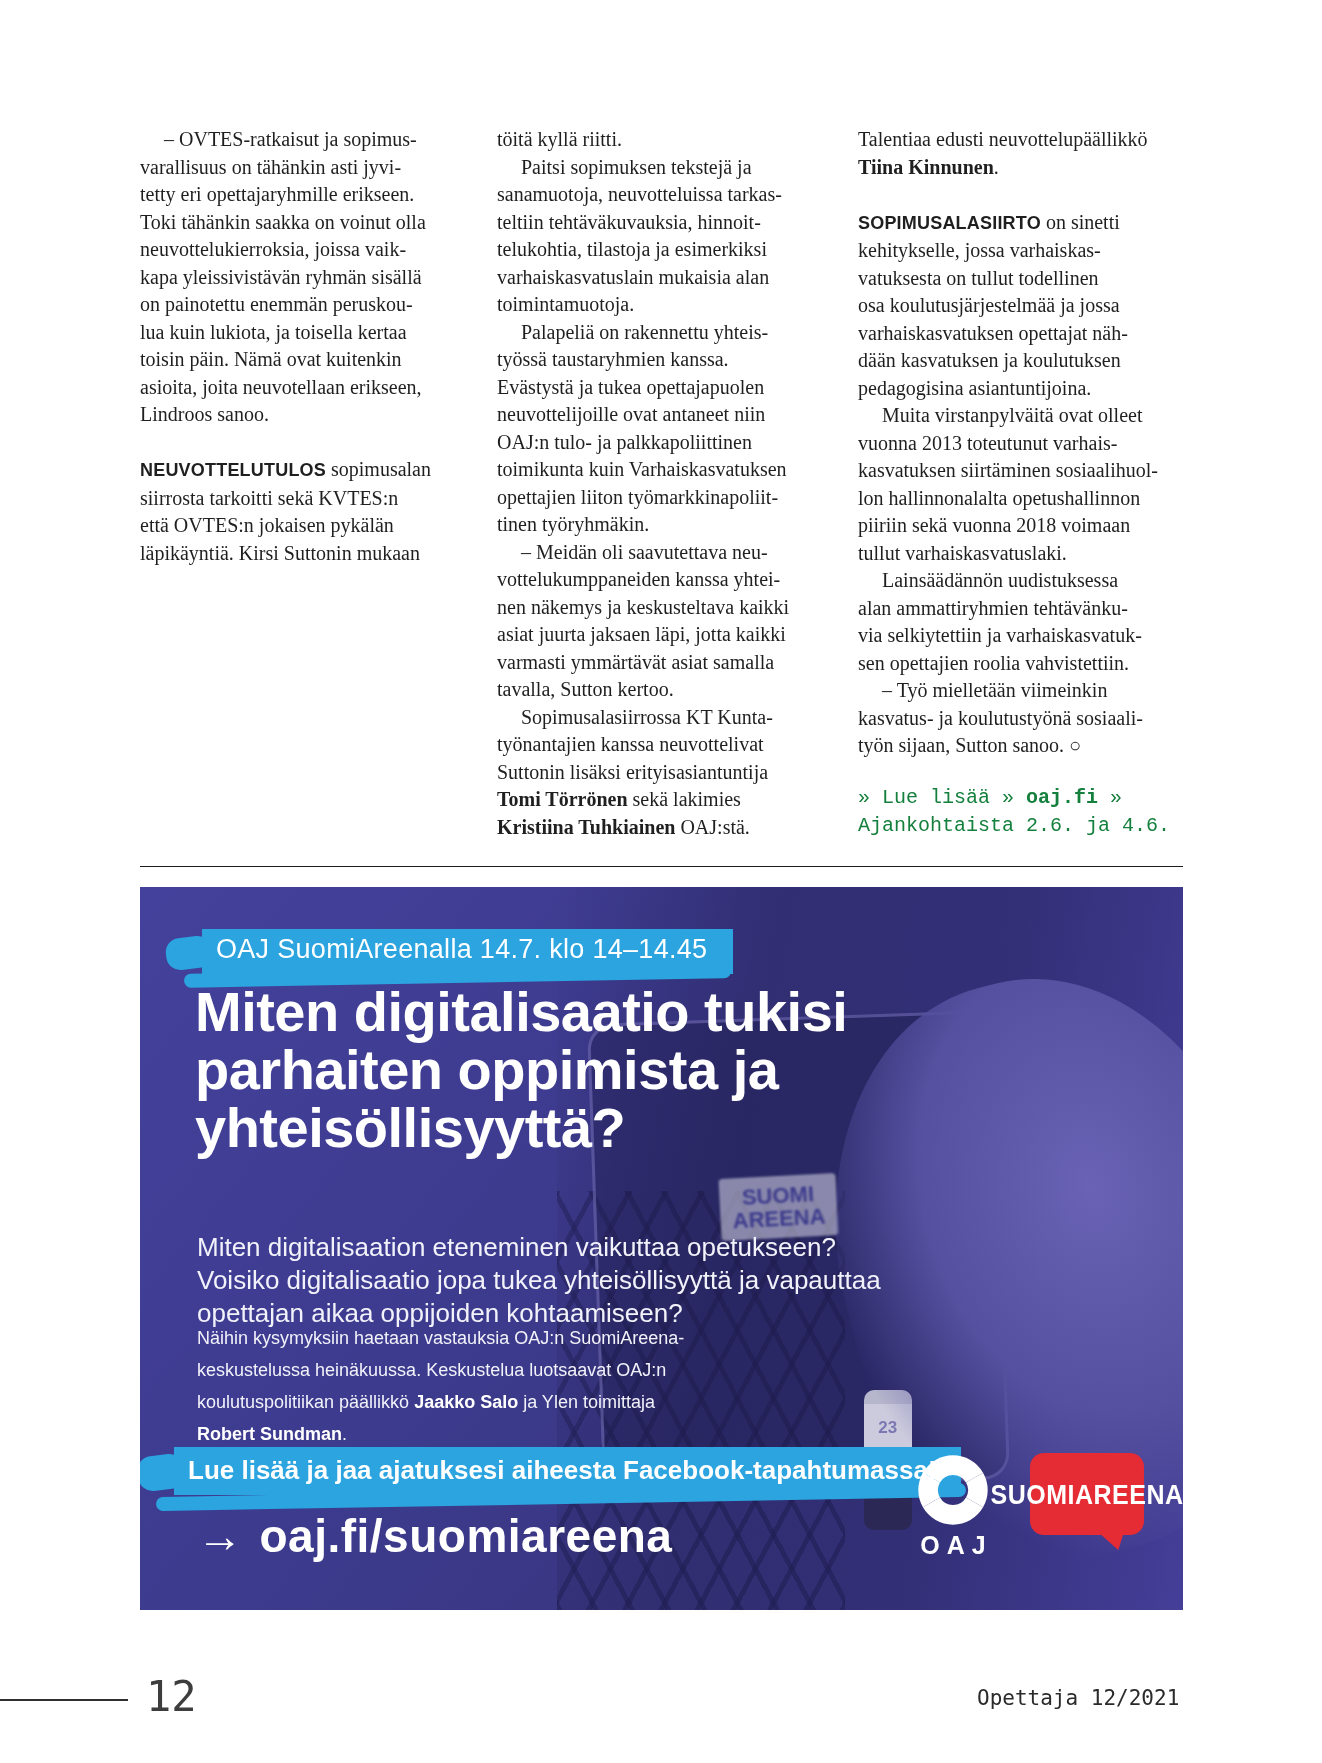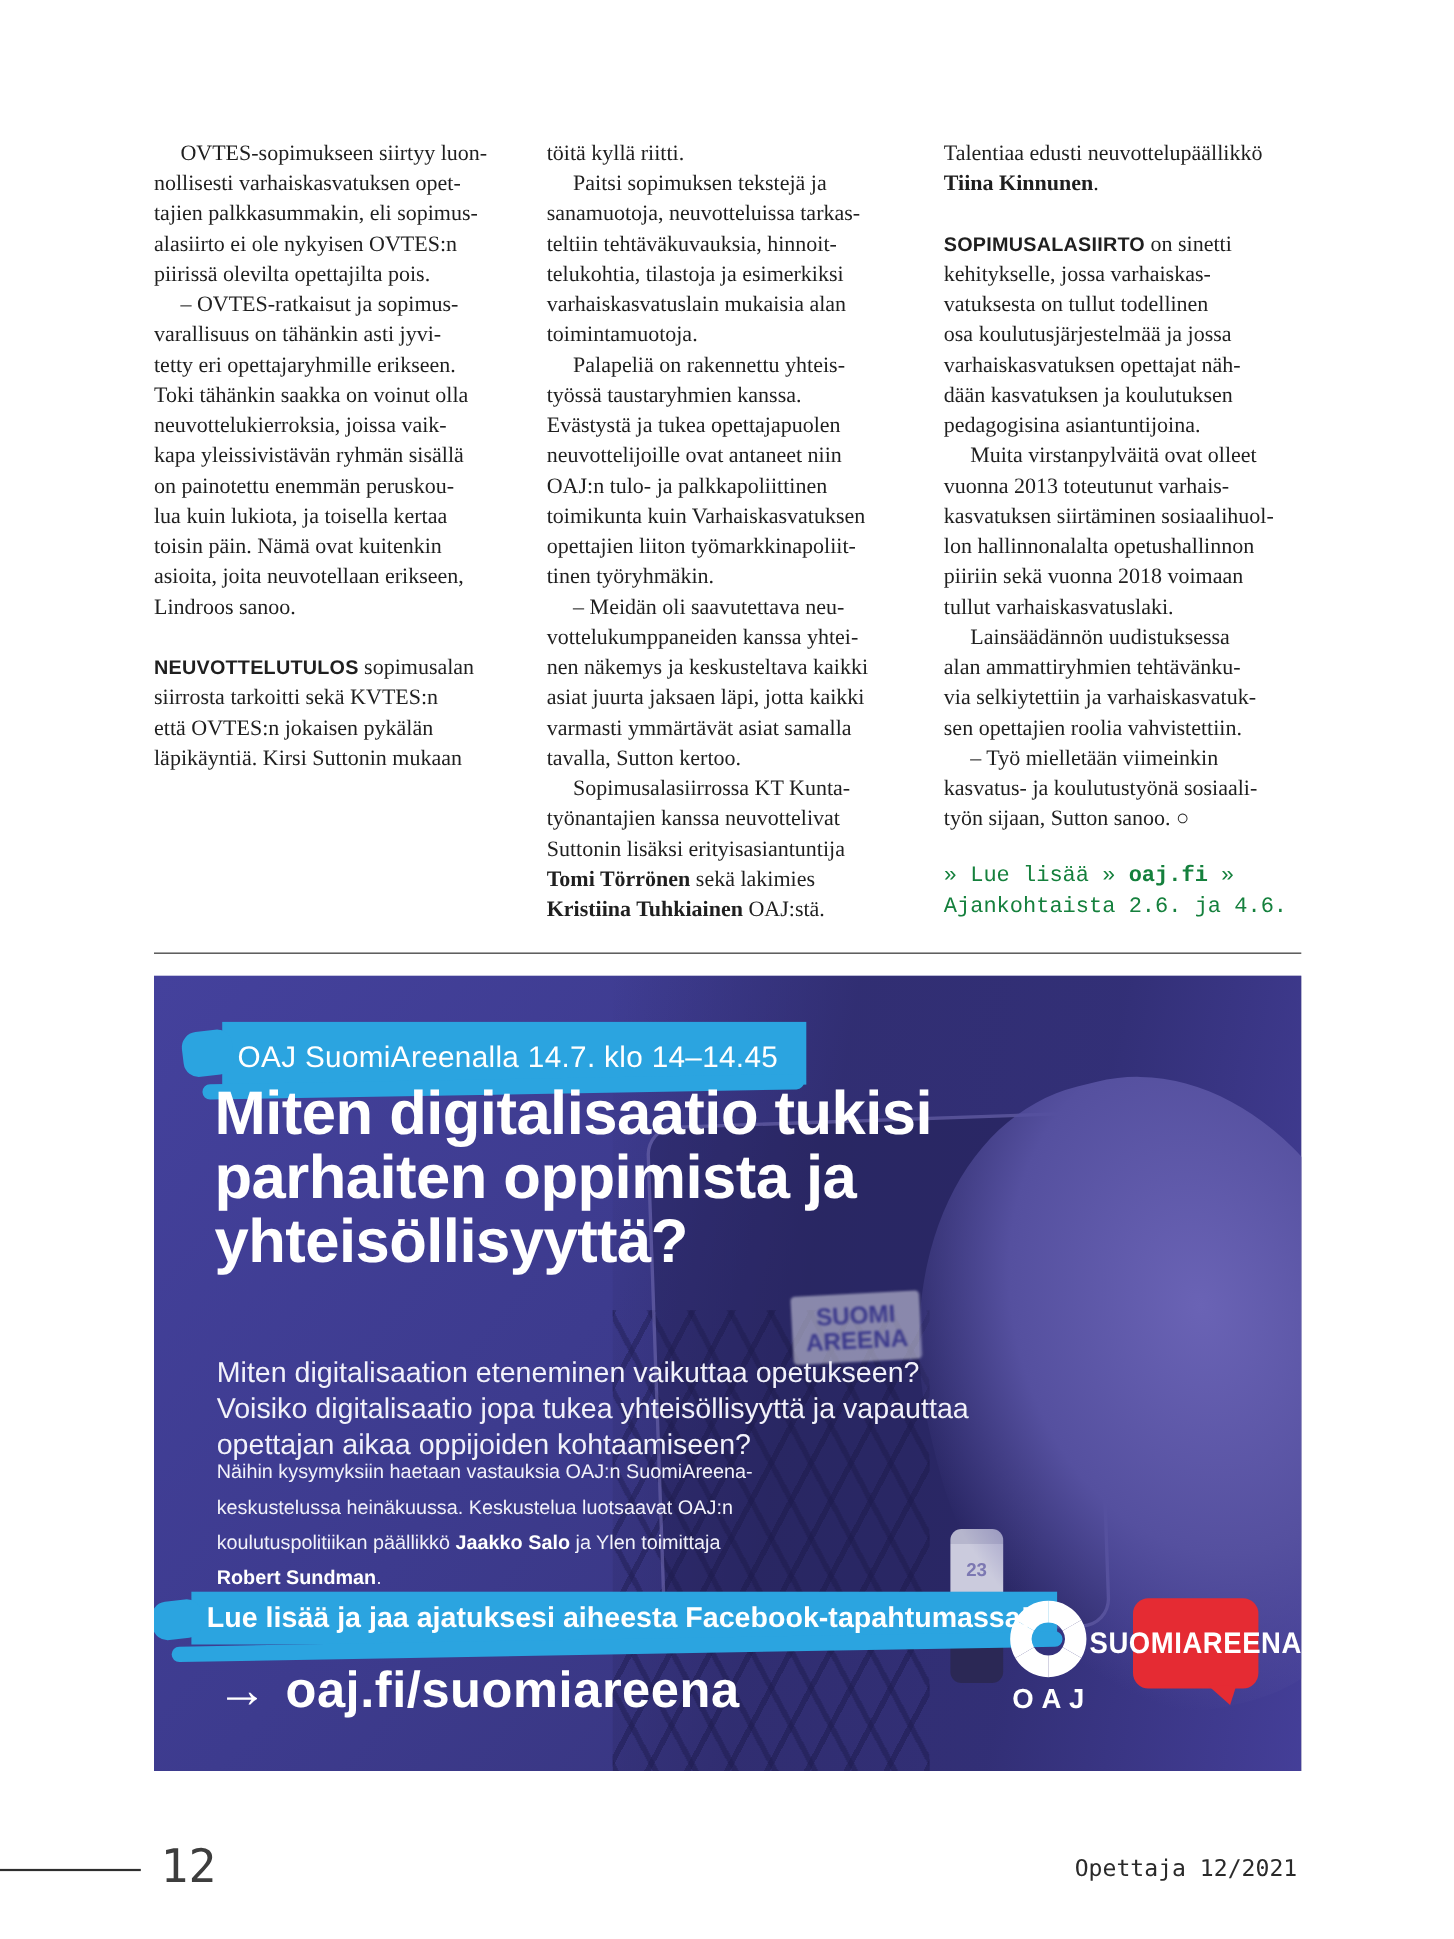--- a/index.html
+++ b/index.html
@@ -47,21 +47,21 @@
           opacity:.85;filter:blur(.6px);text-align:center;
           background:linear-gradient(#cfcfe0 0 10%,#e8e8f2 10% 55%,#2a2750 55% 100%);}
   .person .jersey{display:inline-block;margin-top:28px;color:#8b87c0;font-weight:bold;font-size:17px;}
 
   .brush{position:relative;display:inline-block;background:#2ba4e0;}
   .brush::before{content:"";position:absolute;left:-36px;top:8px;width:46px;height:72%;
                  background:#2ba4e0;transform:rotate(-7deg);border-radius:14px;}
   .brush::after{content:"";position:absolute;left:-18px;bottom:-9px;width:103%;height:14px;
                 background:#2ba4e0;transform:rotate(-1deg);border-radius:8px;}
   .kicker{position:absolute;left:62px;top:42px;}
-  .kicker .brush{padding:17px 26px 9px 14px;font-size:27px;letter-spacing:.3px;}
+  .kicker .brush{padding:5px 26px 9px 14px;font-size:27px;letter-spacing:.3px;}
 
   .headline{position:absolute;left:55px;top:96px;font-size:56px;line-height:58px;
             font-weight:bold;letter-spacing:-.5px;}
   .intro{position:absolute;left:57px;top:344px;font-size:26px;line-height:33px;color:#f2f2fa;}
   .details{position:absolute;left:57px;top:435px;font-size:18px;line-height:32px;color:#f2f2fa;}
   .details strong,.intro strong{font-weight:bold;color:#ffffff;}
 
   .fb-row{position:absolute;left:34px;top:560px;}
   .fb-row .brush{padding:8px 24px 9px 14px;font-size:26px;font-weight:bold;}
 
@@ -86,21 +86,20 @@
   .issue{position:absolute;left:977px;top:1686px;font-family:"DejaVu Sans Mono",monospace;
          font-size:21px;color:#2a2a2a;}
 </style>
 </head>
 <body>
 
 <div class="page">
 
   <div class="article">
     <div class="col col1">
-        <p class="indent ">OVTES-sopimukseen siirtyy luon-<br>nollisesti varhaiskasvatuksen opet-<br>tajien palkkasummakin, eli sopimus-<br>alasiirto ei ole nykyisen OVTES:n<br>piirissä olevilta opettajilta pois.</p>
         <p class="indent ">– OVTES-ratkaisut ja sopimus-<br>varallisuus on tähänkin asti jyvi-<br>tetty eri opettajaryhmille erikseen.<br>Toki tähänkin saakka on voinut olla<br>neuvottelukierroksia, joissa vaik-<br>kapa yleissivistävän ryhmän sisällä<br>on painotettu enemmän peruskou-<br>lua kuin lukiota, ja toisella kertaa<br>toisin päin. Nämä ovat kuitenkin<br>asioita, joita neuvotellaan erikseen,<br>Lindroos sanoo.</p>
         <p class="gap "><strong class="lead">NEUVOTTELUTULOS</strong> sopimusalan<br>siirrosta tarkoitti sekä KVTES:n<br>että OVTES:n jokaisen pykälän<br>läpikäyntiä. Kirsi Suttonin mukaan</p>
       </div>
     <div class="col col2">
         <p class="">töitä kyllä riitti.</p>
         <p class="indent ">Paitsi sopimuksen tekstejä ja<br>sanamuotoja, neuvotteluissa tarkas-<br>teltiin tehtäväkuvauksia, hinnoit-<br>telukohtia, tilastoja ja esimerkiksi<br>varhaiskasvatuslain mukaisia alan<br>toimintamuotoja.</p>
         <p class="indent ">Palapeliä on rakennettu yhteis-<br>työssä taustaryhmien kanssa.<br>Evästystä ja tukea opettajapuolen<br>neuvottelijoille ovat antaneet niin<br>OAJ:n tulo- ja palkkapoliittinen<br>toimikunta kuin Varhaiskasvatuksen<br>opettajien liiton työmarkkinapoliit-<br>tinen työryhmäkin.</p>
         <p class="indent ">– Meidän oli saavutettava neu-<br>vottelukumppaneiden kanssa yhtei-<br>nen näkemys ja keskusteltava kaikki<br>asiat juurta jaksaen läpi, jotta kaikki<br>varmasti ymmärtävät asiat samalla<br>tavalla, Sutton kertoo.</p>
         <p class="indent ">Sopimusalasiirrossa KT Kunta-<br>työnantajien kanssa neuvottelivat<br>Suttonin lisäksi erityisasiantuntija<br><strong>Tomi Törrönen</strong> sekä lakimies<br><strong>Kristiina Tuhkiainen</strong> OAJ:stä.</p>
       </div>

